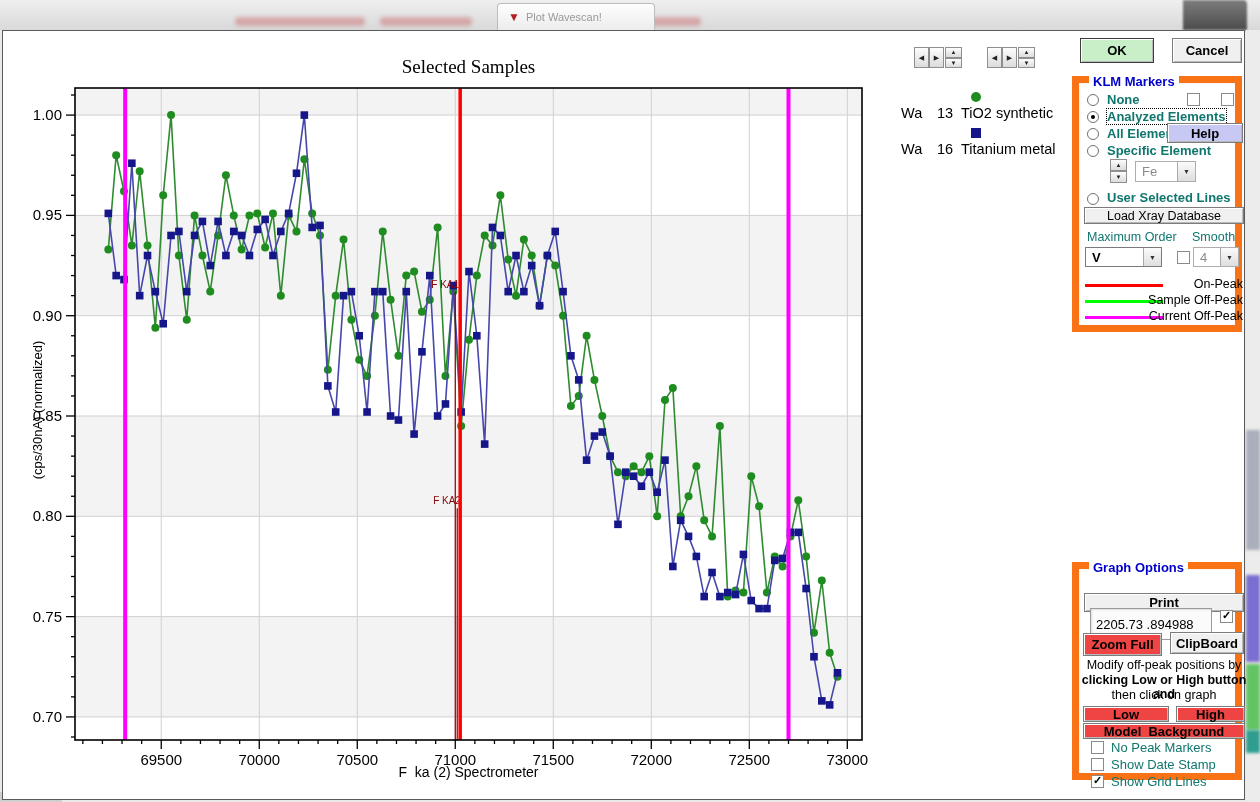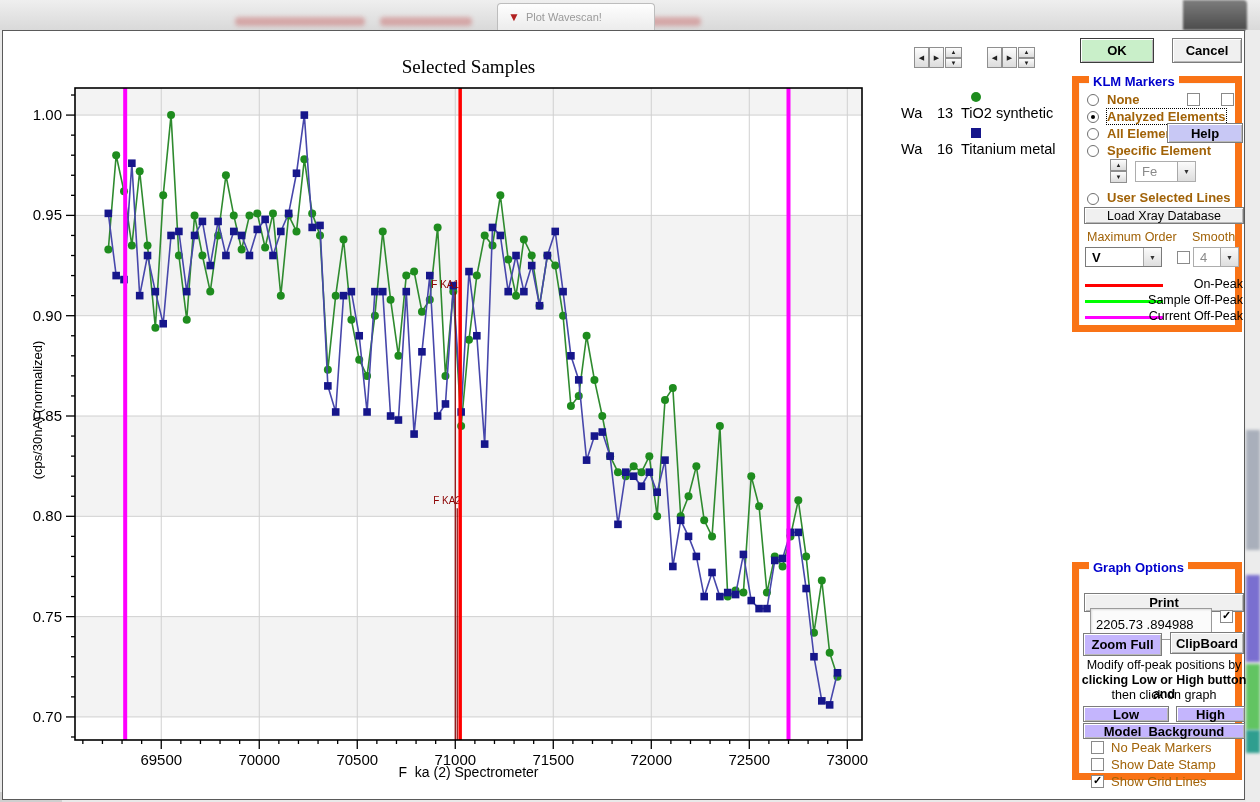--- a/index.html
+++ b/index.html
@@ -41,32 +41,32 @@
   .nav-btn{position:absolute;width:15px;height:21px;background:linear-gradient(#fdfdfd,#dcdcdc);
     border:1px solid #8f8f8f;box-sizing:border-box;font-size:7px;display:flex;align-items:center;justify-content:center;color:#222;}
   .spin{position:absolute;width:17px;height:21px;display:flex;flex-direction:column;}
   .spin div{flex:1;background:linear-gradient(#fdfdfd,#dcdcdc);border:1px solid #8f8f8f;font-size:6px;
     display:flex;align-items:center;justify-content:center;color:#222;box-sizing:border-box;}
   
   .btn3d{position:absolute;background:#f0f0f0;border:1px solid #7c7c7c;box-sizing:border-box;
     box-shadow:inset 1px 1px 0 #ffffff, inset -1px -1px 0 #b9b9b9;
     display:flex;align-items:center;justify-content:center;font-size:13px;font-weight:bold;color:#000;}
   .btn-ok{background:#c9efc9;border:1px solid #3c3c3c;}
-  .btn-yellow{background:#c4b5fd;}
+  .btn-yellow{background:#ef4444;}
   .btn-help{background:#c8c8f5;}
   
   .groupbox{position:absolute;border:7px solid #f97316;box-shadow:inset 1px 1px 0 #f5f5f5;box-sizing:border-box;}
   .groupbox .gb-title{position:absolute;top:-9px;left:10px;background:#ffffff;padding:0 4px;
     color:#0000cc;font-weight:bold;font-size:13px;}
   
   .radio{position:absolute;width:12px;height:12px;border-radius:50%;border:1px solid #707070;background:#fff;box-sizing:border-box;}
   .radio.sel::after{content:"";display:block;width:4px;height:4px;margin:3px;border-radius:50%;background:#000;}
   .cb{position:absolute;width:13px;height:13px;border:1px solid #8a8a8a;background:#fff;box-sizing:border-box;}
   .cb.checked::after{content:"\2713";position:absolute;left:1px;top:-2px;font-size:11px;font-weight:bold;color:#000;}
-  .lbl{position:absolute;font-size:13px;color:#a16207;white-space:nowrap;}
+  .lbl{position:absolute;font-size:13px;color:#0f766e;white-space:nowrap;}
   .lbl.b{font-weight:bold;}
   .focus-dotted{outline:1px dotted #000;}
   .dd{position:absolute;border:1px solid #7a7a7a;background:#fff;box-sizing:border-box;display:flex;align-items:stretch;font-size:13px;}
   .dd .val{flex:1;display:flex;align-items:center;padding-left:6px;}
   .dd .arrow{width:17px;background:linear-gradient(#fbfbfb,#dedede);border-left:1px solid #a8a8a8;
     display:flex;align-items:center;justify-content:center;font-size:7px;color:#333;}
   .dd.disabled{border-color:#adadad;}
   .dd.disabled .val{color:#8a8a8a;}
   .panel-line{position:absolute;height:3px;}
   .panel-line-lbl{position:absolute;font-size:12.5px;text-align:right;}

